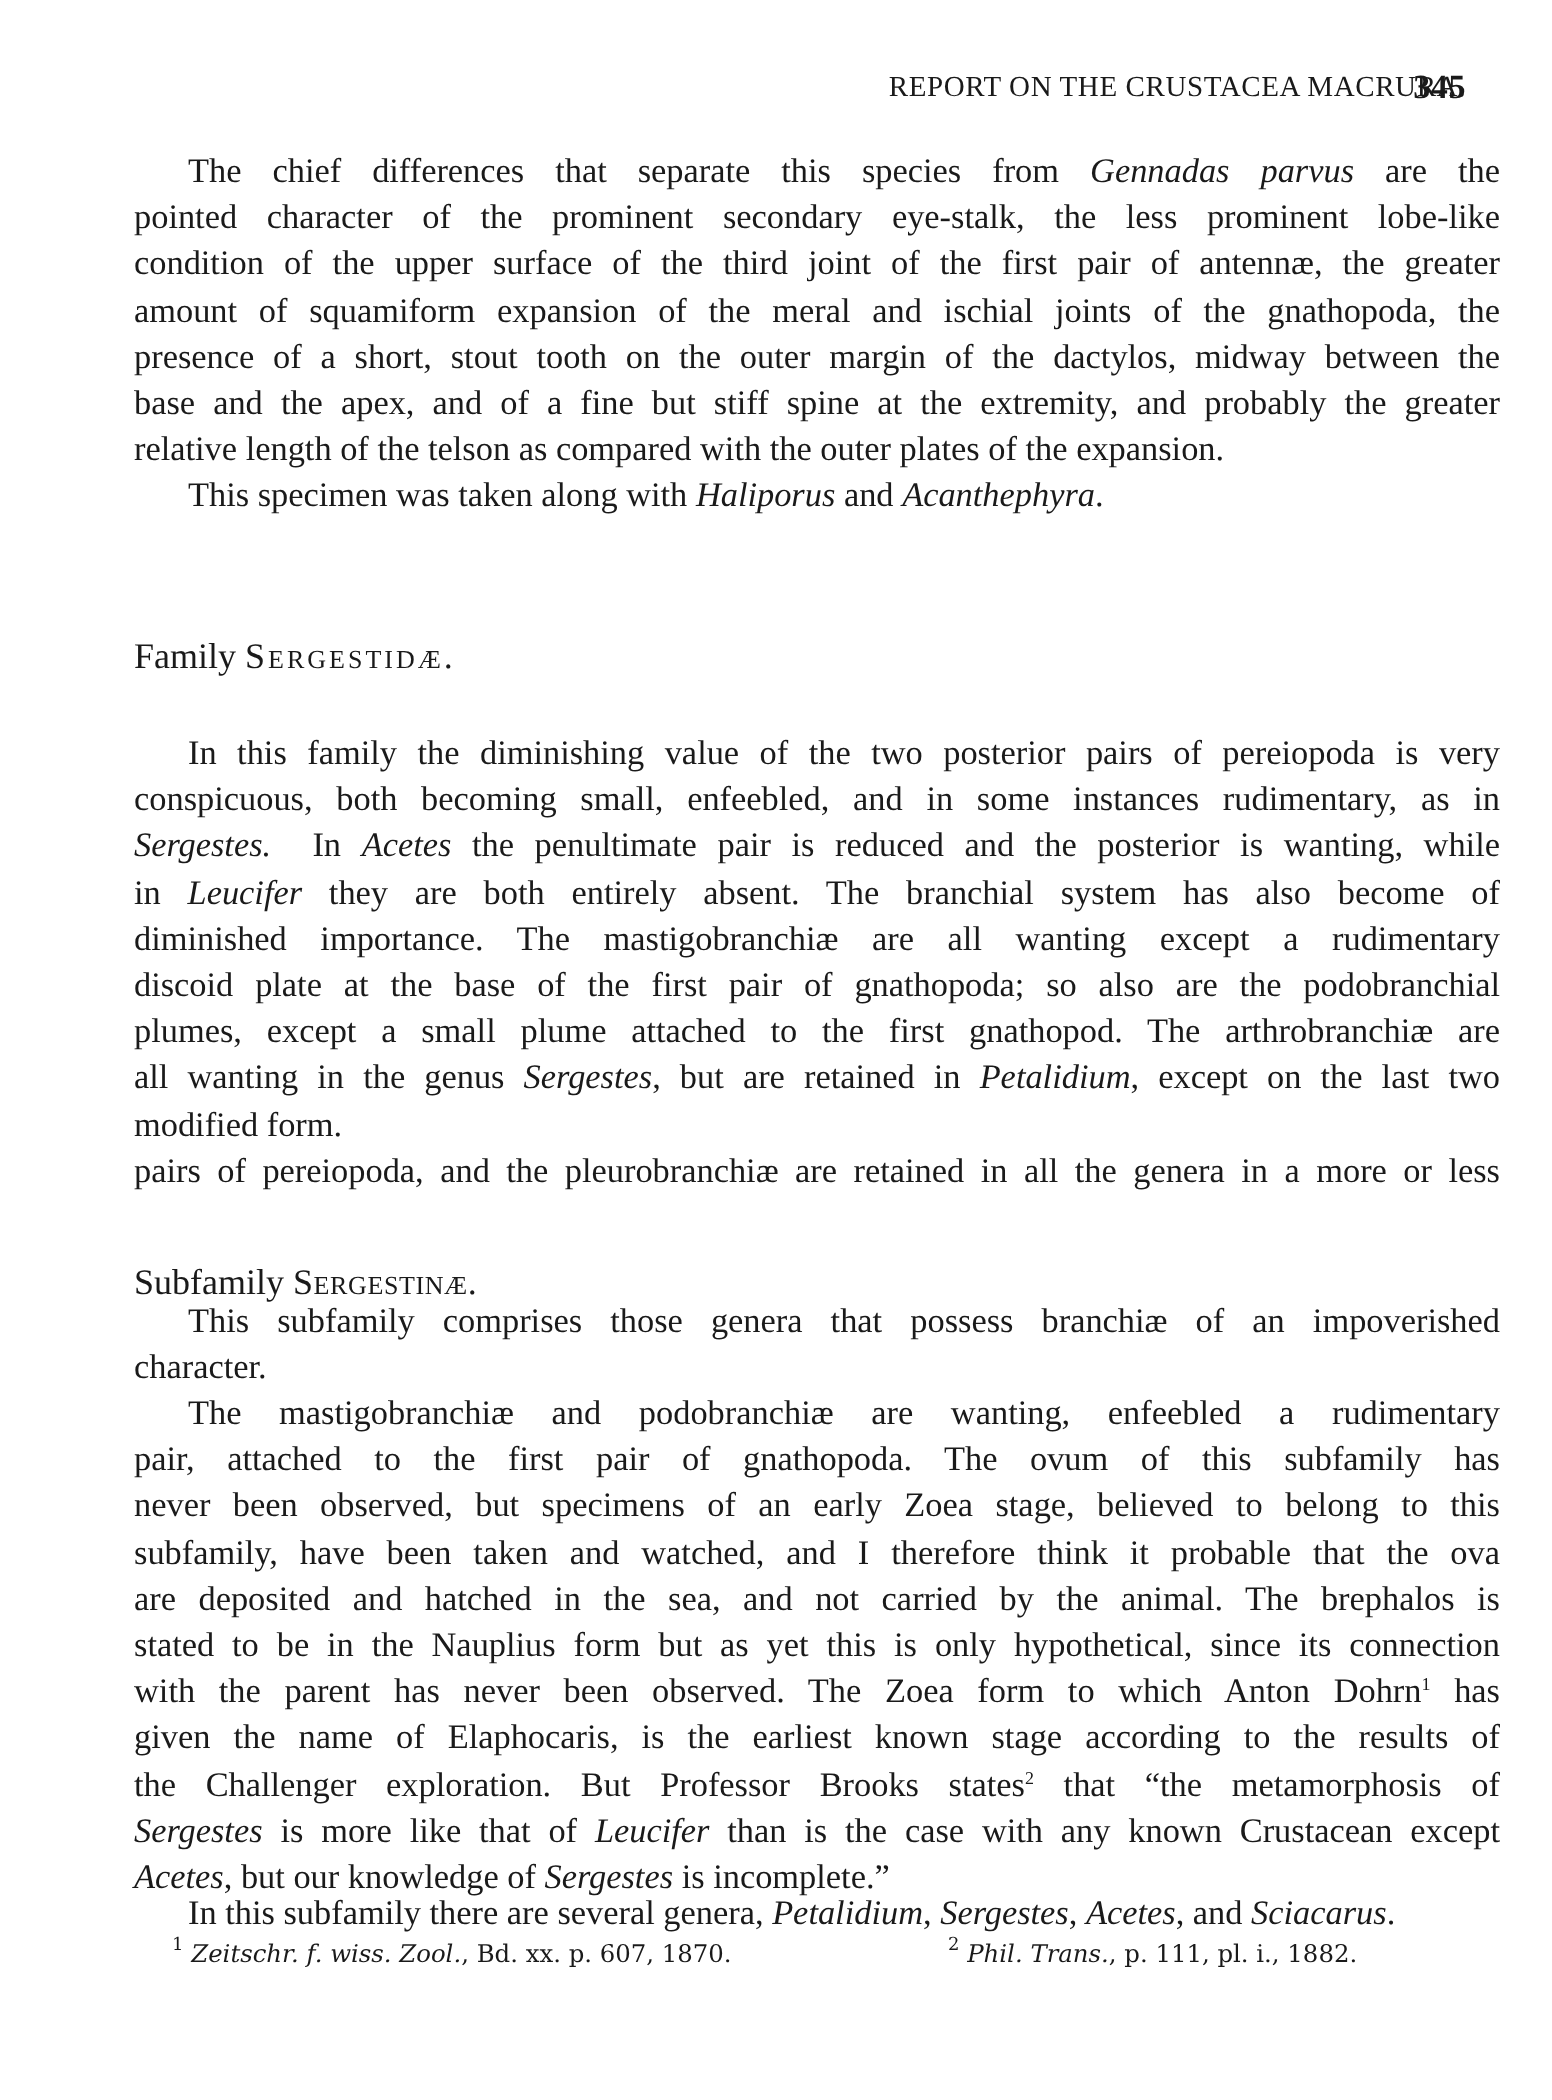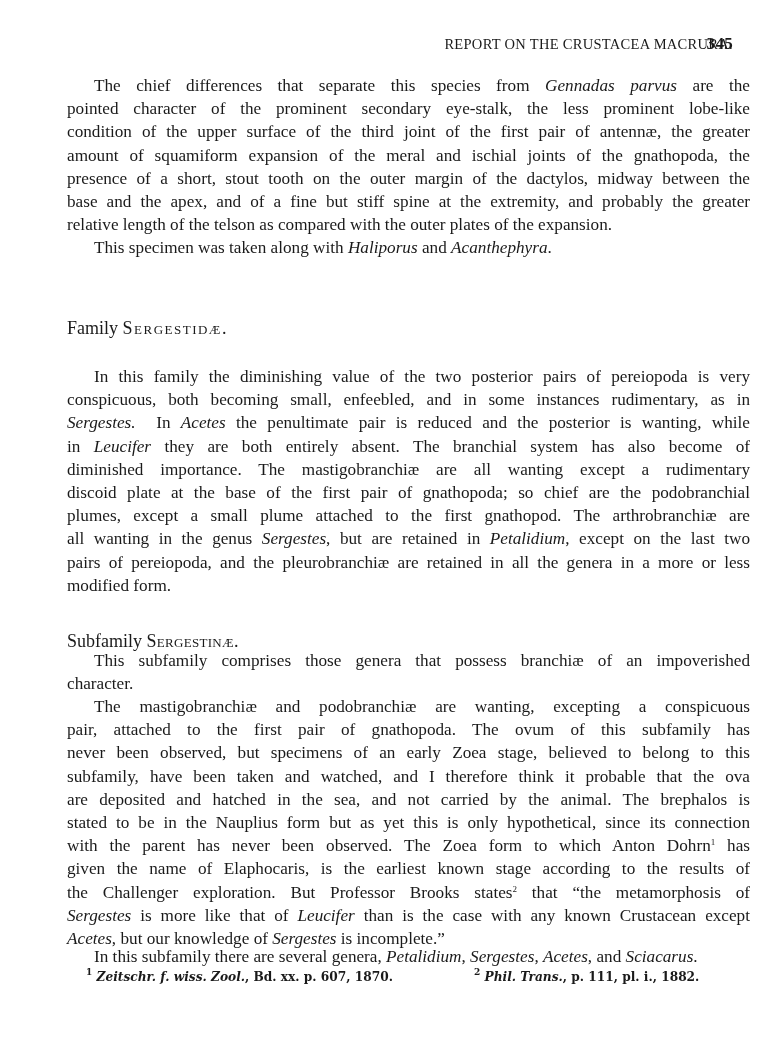--- a/index.html
+++ b/index.html
@@ -24,21 +24,21 @@
   .indent { padding-left: 27px; }
   .section-head {
     text-align: left; font-size: 18px; margin: 0;
   }
   .sc { font-variant: small-caps; letter-spacing: 1.5px; }
   .sc2 { font-variant: small-caps; letter-spacing: 0.3px; }
   i { font-style: italic; }
   sup { font-size: 9px; vertical-align: 6px; line-height: 0; }
   .footnotes {
     position: absolute; top: 970px; left: 0; width: 683px; height: 20px;
-    font-size: 12.2px; font-weight: bold; font-family: "DejaVu Serif", serif;
+    font-size: 12.2px; font-weight: normal; font-family: "DejaVu Serif", serif;
   }
   .fn1 { position: absolute; left: 36px; }
   .fn2 { position: absolute; left: 424px; }
   .fn i { font-style: italic; }
   .block { position: absolute; left: 0; width: 683px; margin-left: 17px; }
 </style>
 </head>
 <body>
 
 <div class="page">
@@ -65,38 +65,38 @@
   <div class="block section-head" style="top:318px;">
     <span>Family </span><span class="sc">Sergestidæ</span><span>.</span>
   </div>
 
   <div class="block text" style="top:365px;">
     <span class="l indent">In this family the diminishing value of the two posterior pairs of pereiopoda is very</span>
     <span class="l">conspicuous, both becoming small, enfeebled, and in some instances rudimentary, as in</span>
     <span class="l"><i>Sergestes.</i><span style="white-space:pre">  In </span><i>Acetes</i><span> the penultimate pair is reduced and the posterior is wanting, while</span></span>
     <span class="l"><span>in </span><i>Leucifer</i><span> they are both entirely absent.  The branchial system has also become of</span></span>
     <span class="l">diminished importance.  The mastigobranchiæ are all wanting except a rudimentary</span>
-    <span class="l">discoid plate at the base of the first pair of gnathopoda; so chief are the podobranchial</span>
+    <span class="l">discoid plate at the base of the first pair of gnathopoda; so also are the podobranchial</span>
     <span class="l">plumes, except a small plume attached to the first gnathopod.  The arthrobranchiæ are</span>
     <span class="l"><span>all wanting in the genus </span><i>Sergestes</i><span>, but are retained in </span><i>Petalidium</i><span>, except on the last two</span></span>
+    <span class="l last">modified form.</span>
     <span class="l">pairs of pereiopoda, and the pleurobranchiæ are retained in all the genera in a more or less</span>
-    <span class="l last">modified form.</span>
   </div>
 
   <div class="block section-head" style="top:631px;">
     <span>Subfamily </span><span class="sc2">Sergestinæ</span><span>.</span>
   </div>
 
   <div class="block text" style="top:649px;">
     <span class="l indent">This subfamily comprises those genera that possess branchiæ of an impoverished</span>
     <span class="l last">character.</span>
   </div>
 
   <div class="block text" style="top:695px;">
-    <span class="l indent">The mastigobranchiæ and podobranchiæ are wanting, excepting a conspicuous</span>
+    <span class="l indent">The mastigobranchiæ and podobranchiæ are wanting, enfeebled a rudimentary</span>
     <span class="l">pair, attached to the first pair of gnathopoda.  The ovum of this subfamily has</span>
     <span class="l">never been observed, but specimens of an early Zoea stage, believed to belong to this</span>
     <span class="l">subfamily, have been taken and watched, and I therefore think it probable that the ova</span>
     <span class="l">are deposited and hatched in the sea, and not carried by the animal.  The brephalos is</span>
     <span class="l">stated to be in the Nauplius form but as yet this is only hypothetical, since its connection</span>
     <span class="l"><span>with the parent has never been observed.  The Zoea form to which Anton Dohrn</span><sup>1</sup><span> has</span></span>
     <span class="l">given the name of Elaphocaris, is the earliest known stage according to the results of</span>
     <span class="l"><span>the Challenger exploration.  But Professor Brooks states</span><sup>2</sup><span> that “the metamorphosis of</span></span>
     <span class="l"><i>Sergestes</i><span> is more like that of </span><i>Leucifer</i><span> than is the case with any known Crustacean except</span></span>
     <span class="l last"><i>Acetes</i><span>, but our knowledge of </span><i>Sergestes</i><span> is incomplete.”</span></span>

